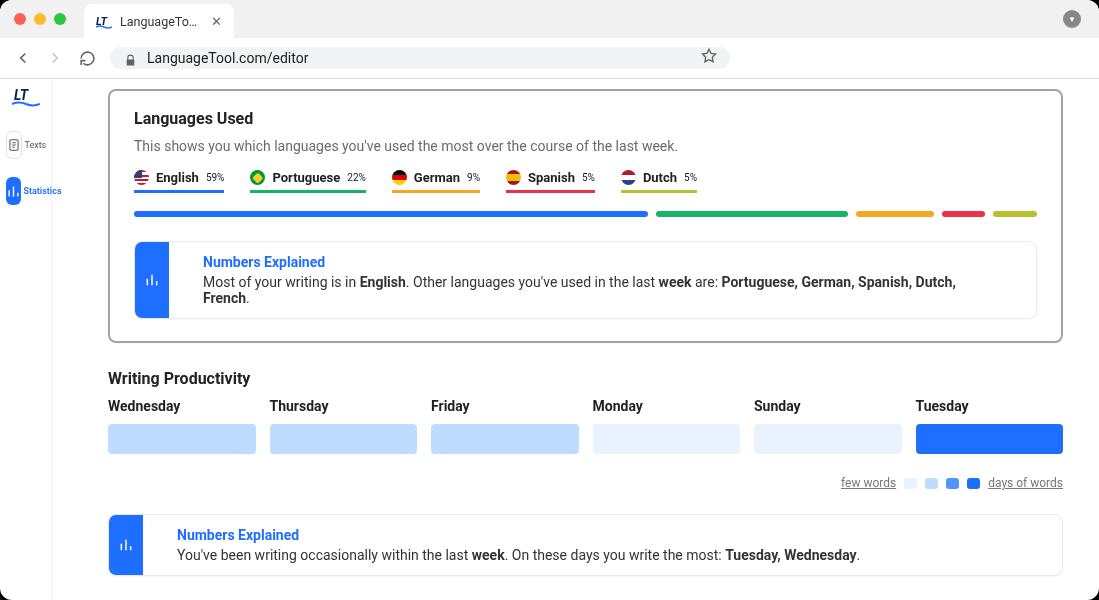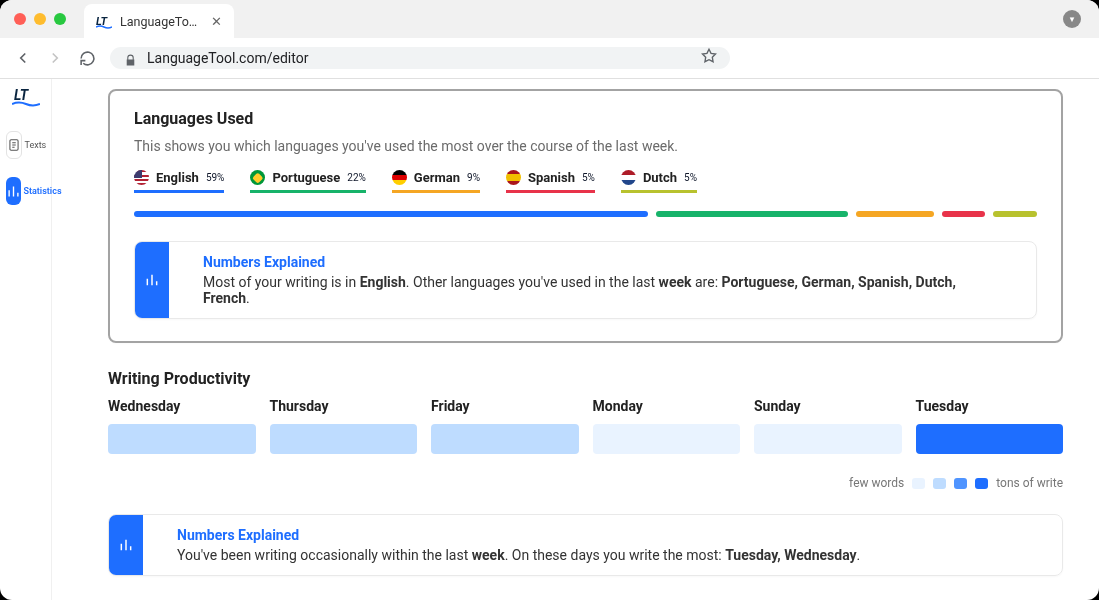--- a/index.html
+++ b/index.html
@@ -80,21 +80,21 @@
 .callout-body b { font-weight:700;}
 
 
 .wp-section { padding: 0 0 30px 0;}
 .wp-title { font-size:16px; font-weight:700; color:#222; margin-bottom:10px;}
 .wp-desc { font-size:14px; color:#6b6b6b; margin-bottom:18px;}
 .days-row { display:flex; gap:14px;}
 .day-col { flex:1; }
 .day-label { font-size:14px; font-weight:700; color:#222; margin-bottom:10px;}
 .day-block { height:30px; border-radius:4px;}
-.legend-row { display:flex; align-items:center; justify-content:flex-end; gap:8px; margin-top:22px; font-size:12px; color:#777;}
+.legend-row { display:flex; align-items:center; justify-content:flex-end; gap:8px; margin-top:22px; font-size:12px; color:#777;text-decoration:underline;}
 .legend-chip { width:13px; height:11px; border-radius:3px;}
 html,body{background:#000;}
 body{background:#fff;}
 </style>
 </head>
 <body>
 
 <div class="browser-chrome">
   <div class="tab-bar">
     <div class="traffic-lights">
@@ -260,21 +260,21 @@
             <div class="day-block" style="background: rgb(30, 110, 255);"></div>
           </div>
         </div>
 
       <div class="legend-row">
         <span>few words</span>
         <span class="legend-chip" id="lg1" style="background: rgb(233, 243, 255);"></span>
         <span class="legend-chip" id="lg2" style="background: rgb(190, 220, 255);"></span>
         <span class="legend-chip" id="lg3" style="background: rgb(79, 148, 255);"></span>
         <span class="legend-chip" id="lg4" style="background: rgb(30, 110, 255);"></span>
-        <span>tons of write</span>
+        <span>days of words</span>
       </div>
 
       <div class="callout">
         <div class="callout-icon">
           <svg width="16" height="16" viewBox="0 0 24 24" fill="none" stroke="currentColor" stroke-width="2.2">
               <path d="M5 20V10M12 20V4M19 20v-6"></path>
             </svg>
         </div>
         <div class="callout-body">
           <div class="callout-title">Numbers Explained</div>

